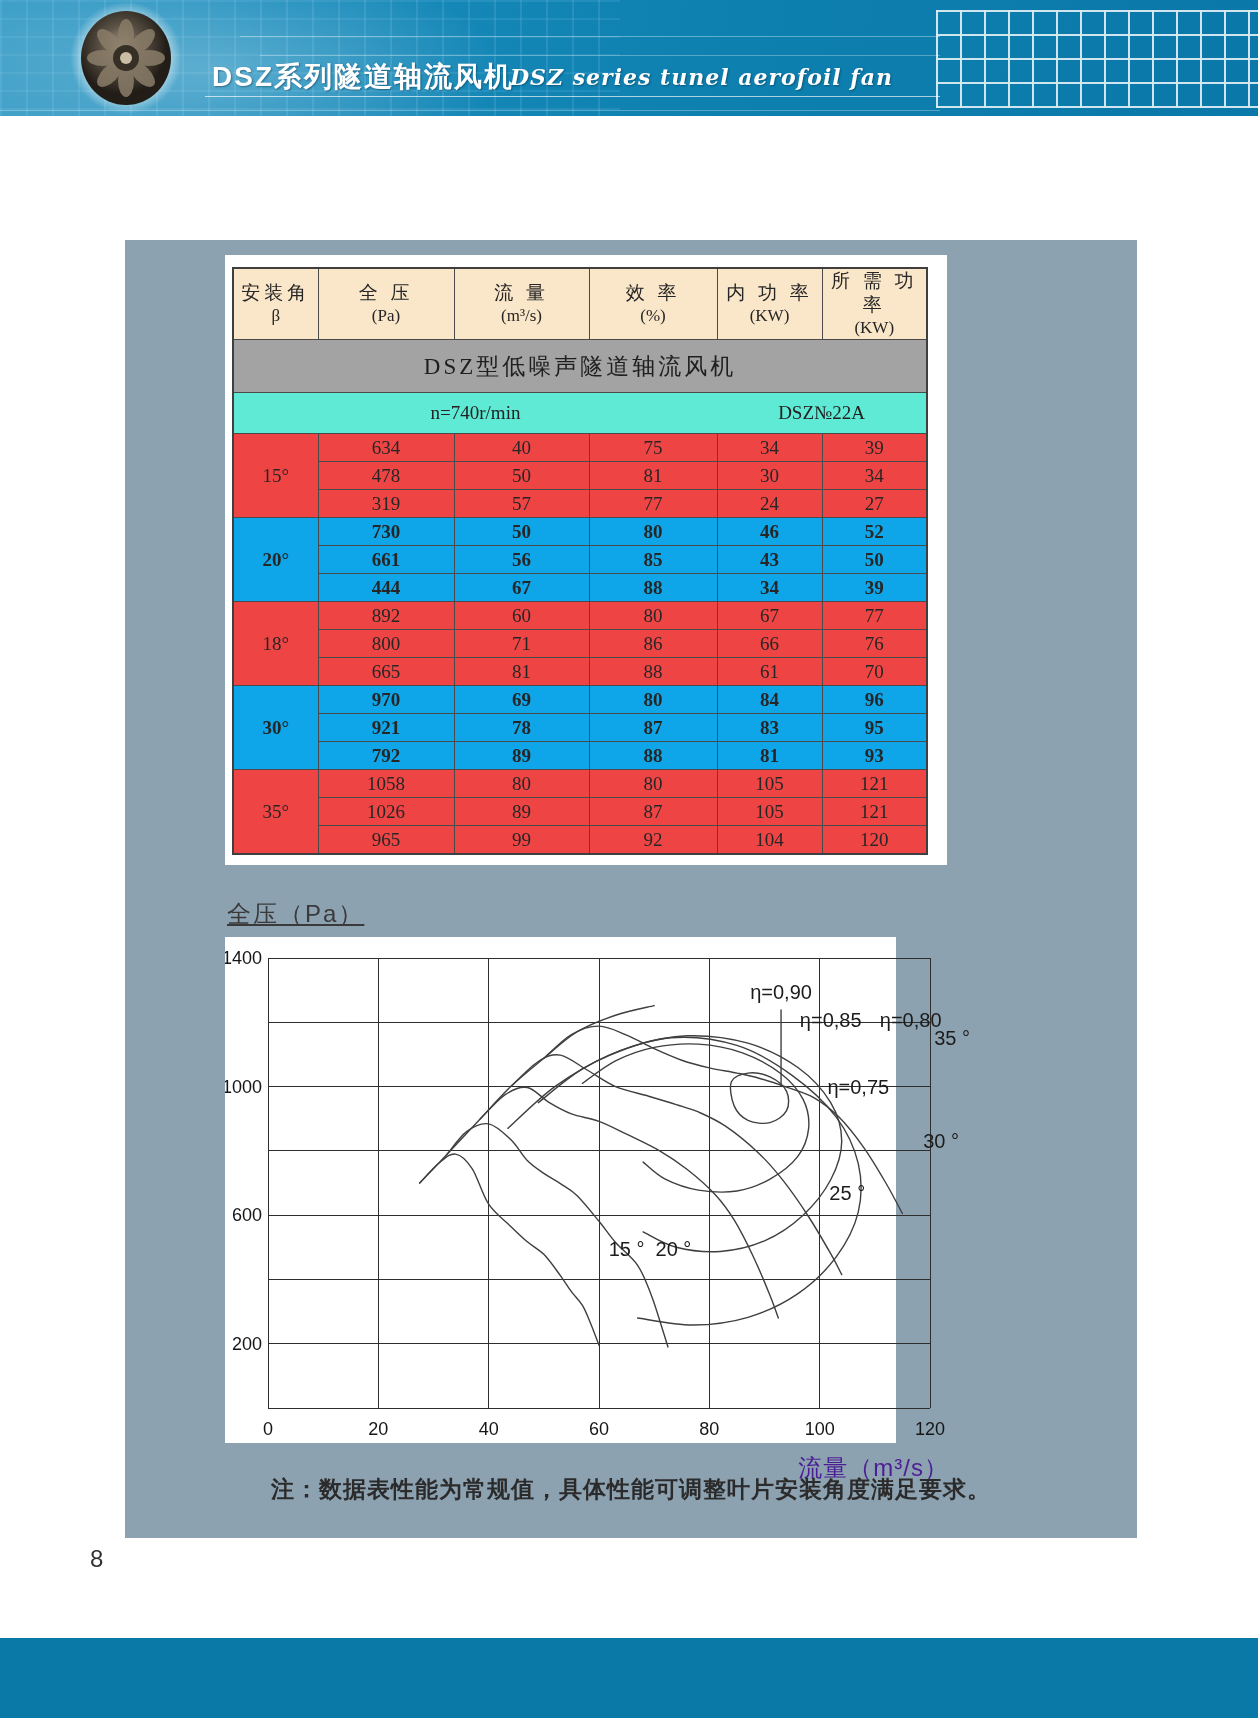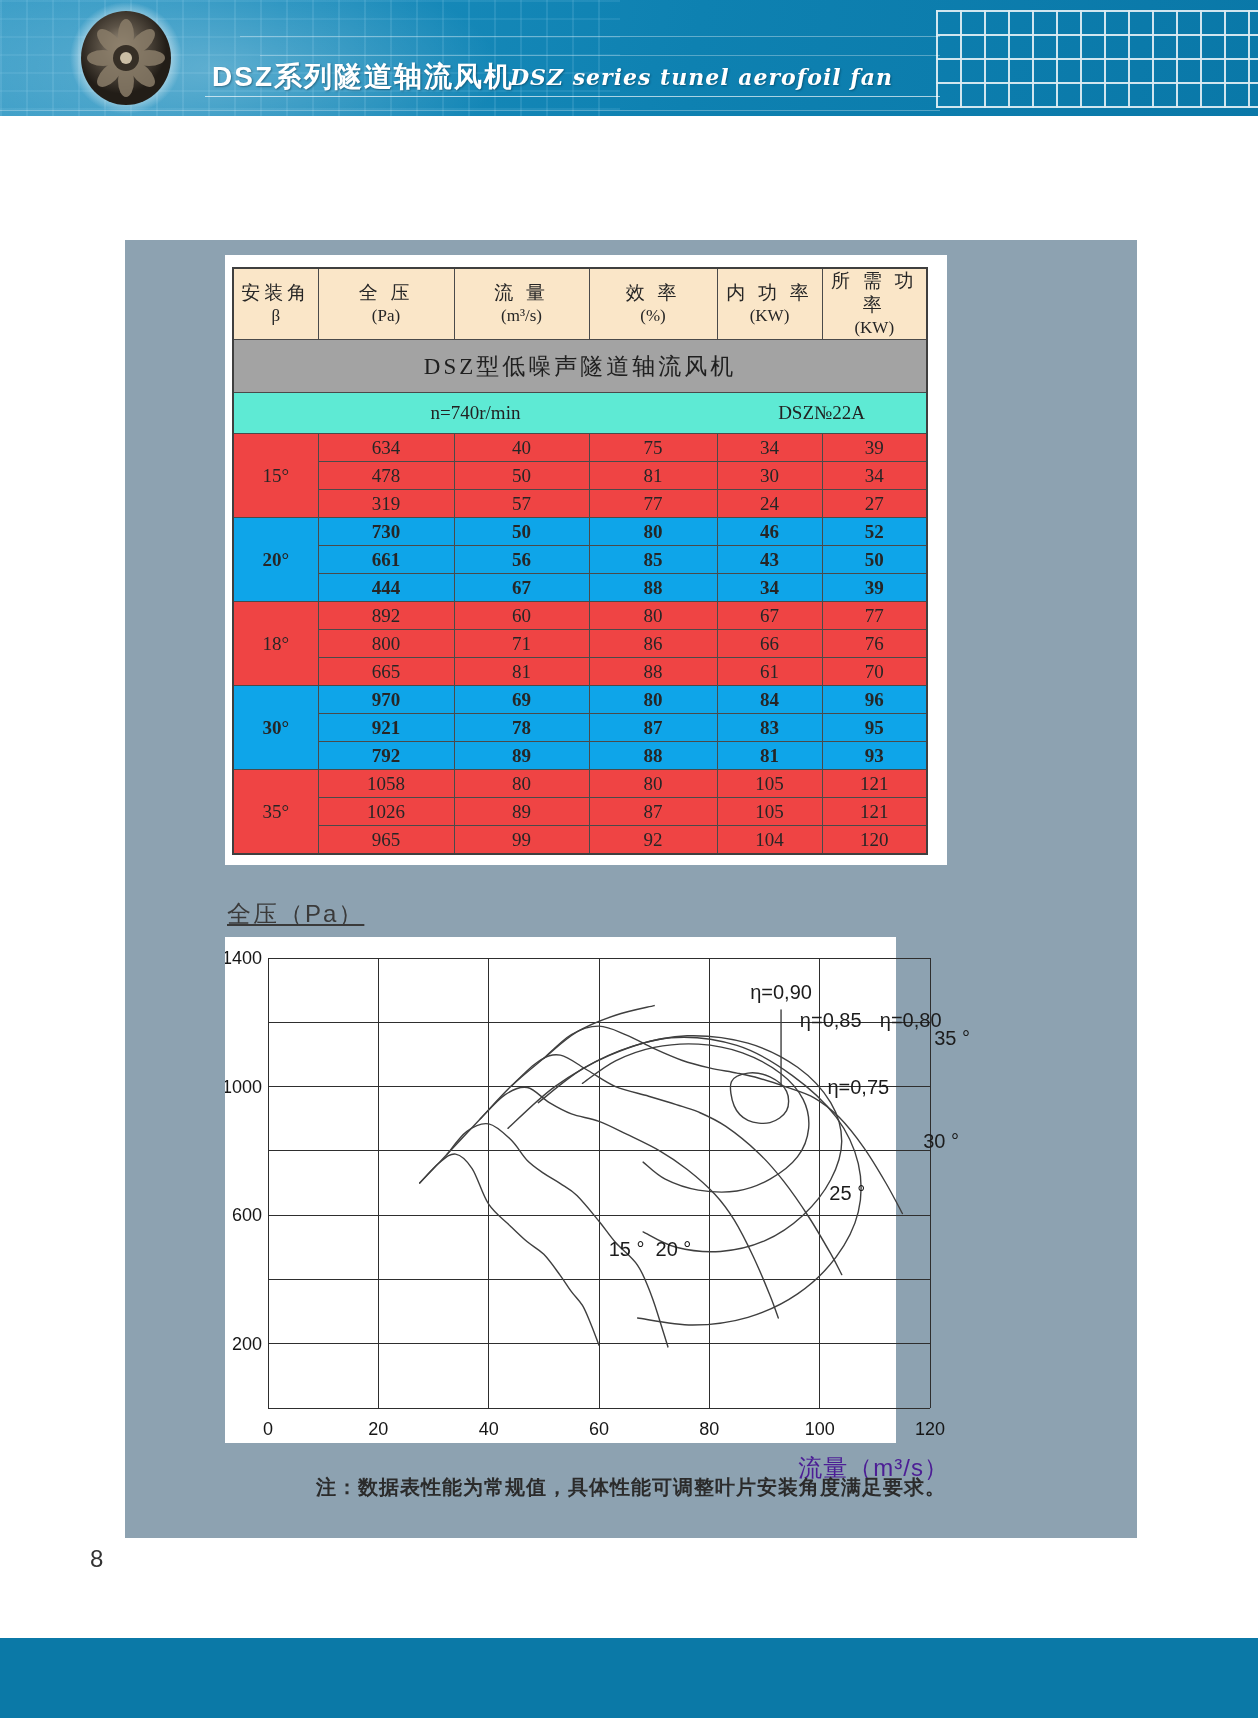--- a/index.html
+++ b/index.html
@@ -44,21 +44,21 @@
   #ylabel{position:absolute;left:102px;top:658px;font-size:24px;color:#3a3a3a;letter-spacing:2px;text-decoration:underline;}
   #chartbox{position:absolute;left:100px;top:697px;width:671px;height:506px;background:#fff;}
   #chartbox svg{display:block;}
   .grid{stroke:#2e2e2e;stroke-width:1;shape-rendering:crispEdges;}
   .curve{stroke:#3f3f3f;stroke-width:1.4;fill:none;stroke-linecap:round;}
   .tick{font-family:"Liberation Sans",sans-serif;font-size:18px;fill:#161616;}
   .ty{text-anchor:end;}
   .tx{text-anchor:middle;}
   .clabel{font-family:"Liberation Sans",sans-serif;font-size:20px;fill:#1c1c1c;text-anchor:middle;}
   #xlabel{position:absolute;right:188px;top:1212px;font-size:24px;color:#4c1d95;letter-spacing:1px;}
-  #note{position:absolute;left:0;top:1234px;width:100%;text-align:center;font-size:20px;
+  #note{position:absolute;left:0;top:1234px;width:100%;text-align:center;font-size:23px;
         font-weight:bold;color:#2b2b2b;letter-spacing:1px;}
   
   #pagenum{position:absolute;left:90px;top:1545px;font-size:24px;color:#333;}
   #botbar{position:absolute;left:0;top:1638px;width:1258px;height:80px;background:#0b79a7;}
 </style>
 </head>
 <body>
 
 <div id="page">
 

